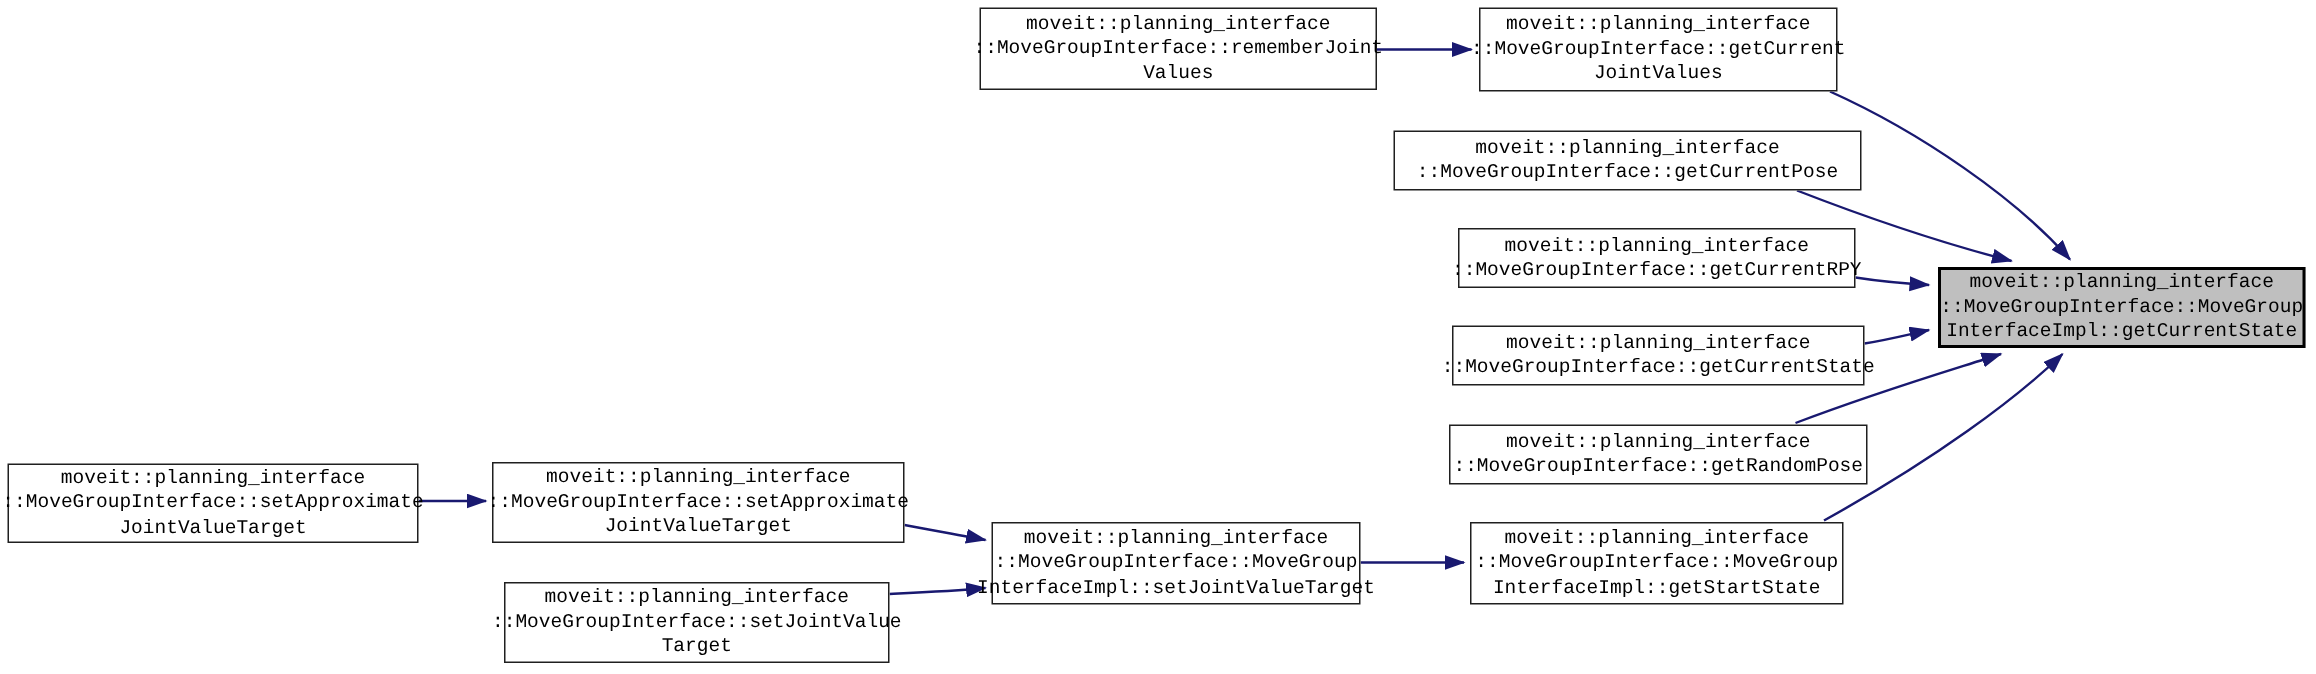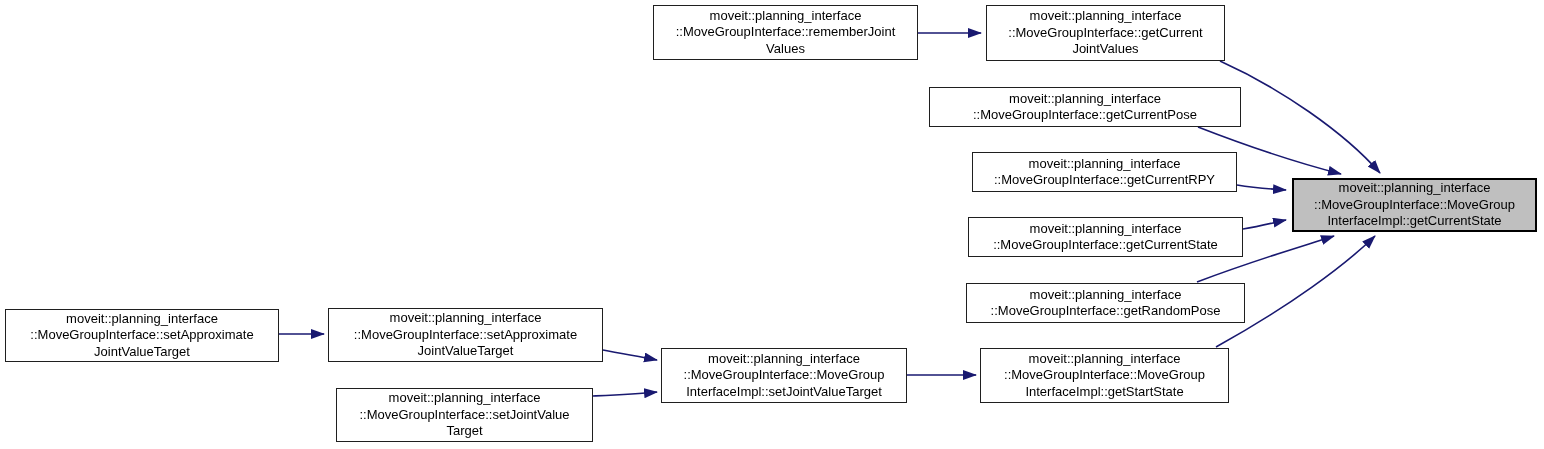--- a/index.html
+++ b/index.html
@@ -10,21 +10,21 @@
     --text-color: #000000;
     --bg-color: #ffffff;
   }
   * { margin: 0; padding: 0; box-sizing: border-box; }
   html, body { background: var(--bg-color); }
   .canvas {
     position: relative;
     width: 1544px;
     height: 449px;
     background: var(--bg-color);
-    font-family: Liberation Sans, sans-serif;
+    font-family: Liberation Mono, monospace;
     overflow: hidden;
   }
   .edge-layer {
     position: absolute;
     left: 0; top: 0;
     width: 1544px; height: 449px;
   }
   .edge-layer path.edge {
     fill: none;
     stroke: var(--edge-color);

